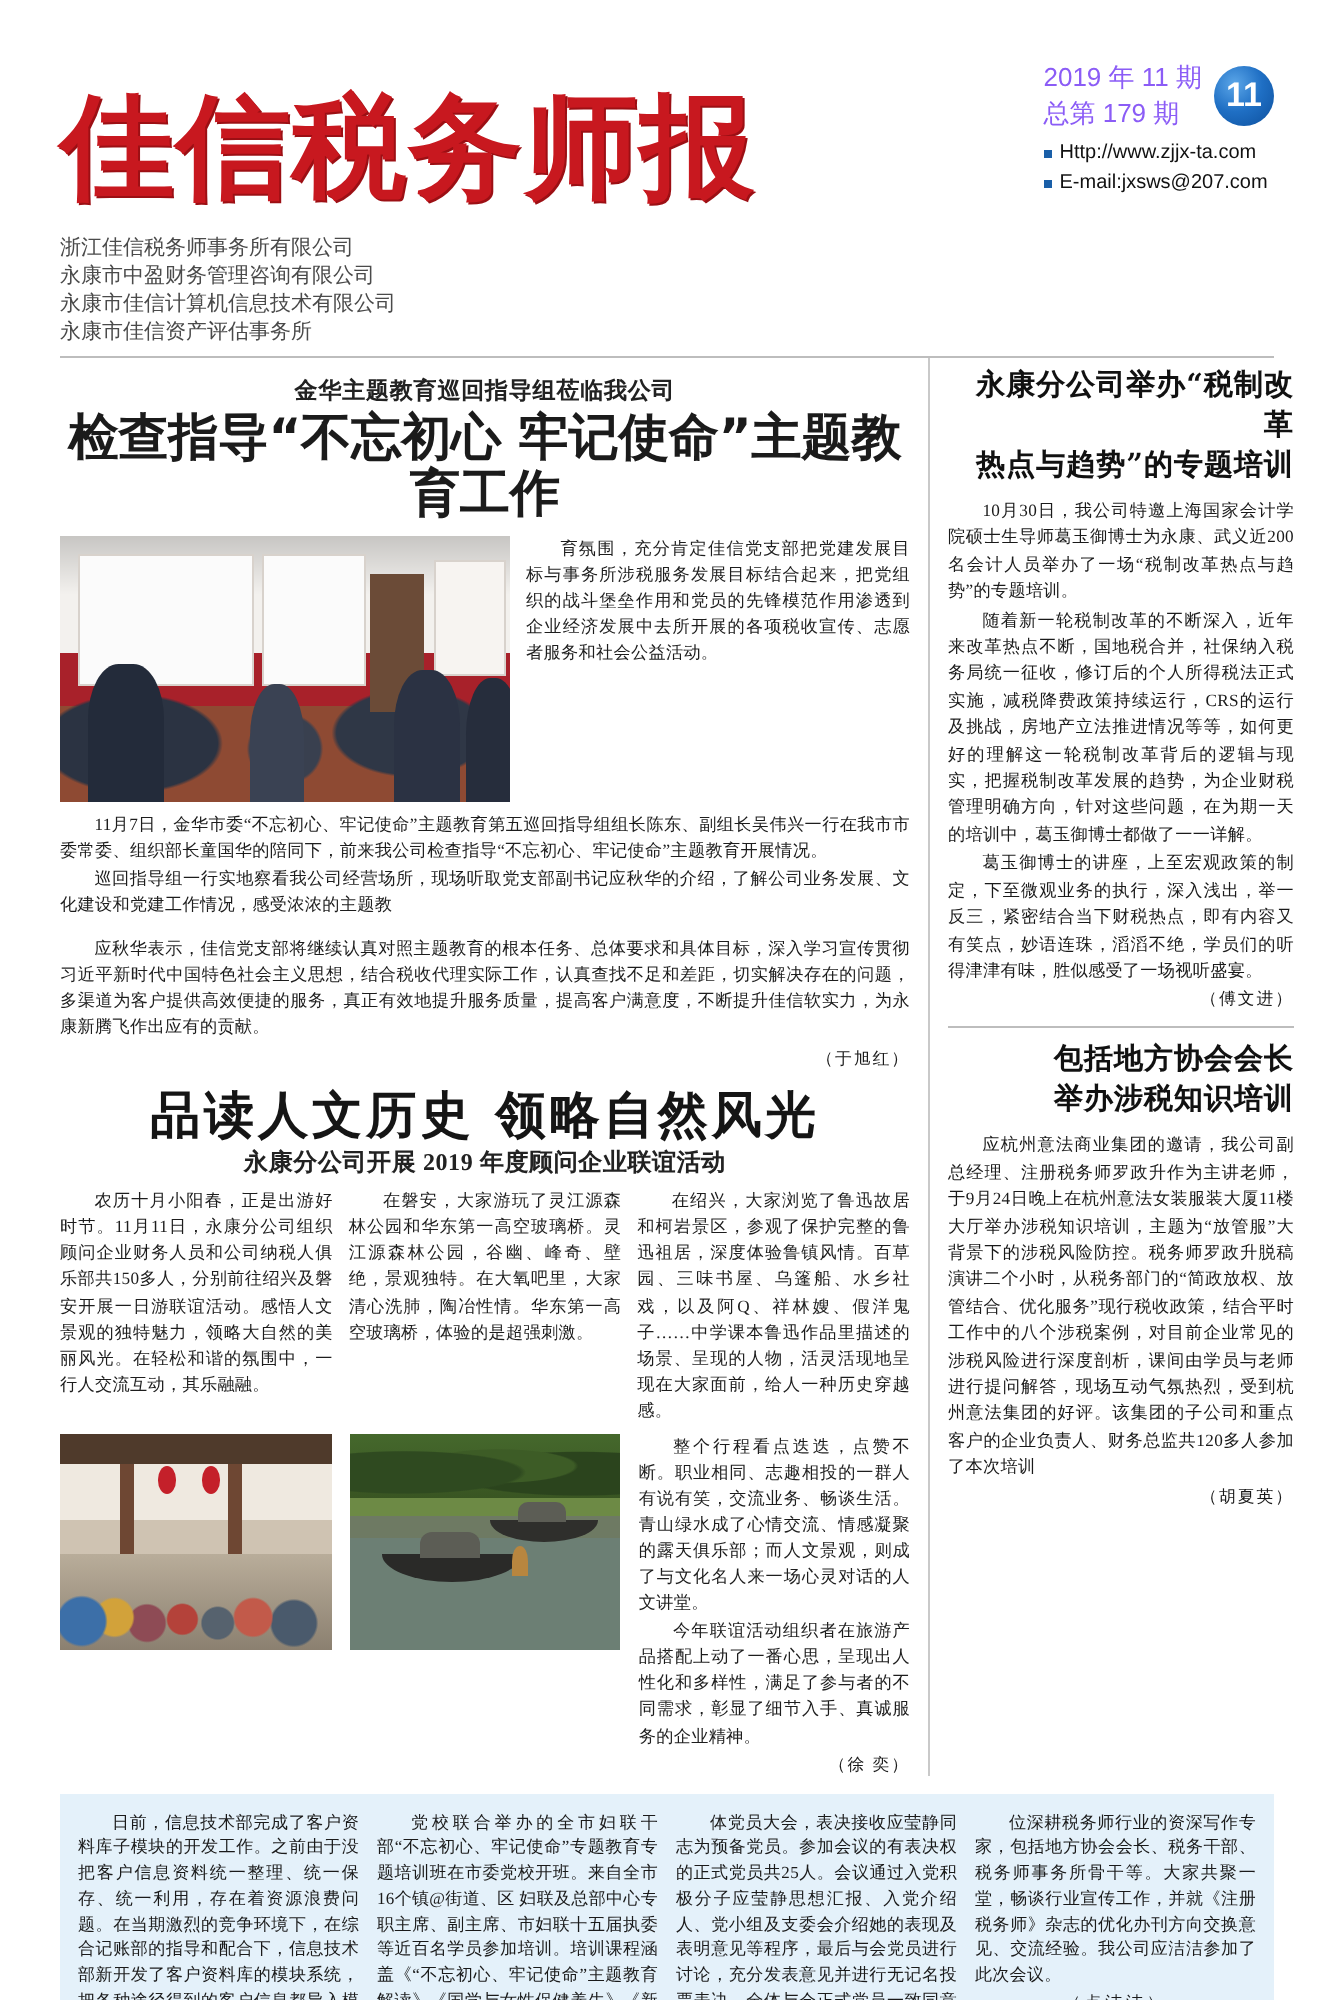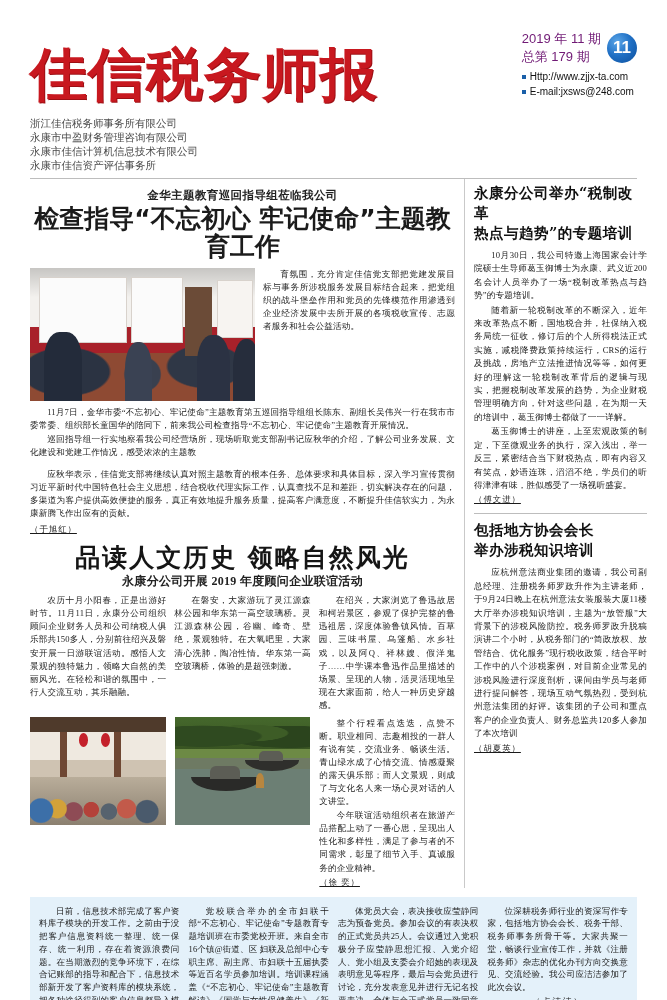--- a/index.html
+++ b/index.html
@@ -14,21 +14,21 @@
     font-weight:bold;
     font-size:57px;
     line-height:0.95;
     letter-spacing:1px;
     color:#c8181f;
     white-space:nowrap;
     text-shadow:1px 1px 0 #9c0f14;
   }
   .masthead-right{text-align:left;padding-bottom:2px;}
   .issue-row{display:flex;align-items:center;gap:6px;}
-  .issue-lines{font-size:13px;line-height:1.35;color:#701a75;font-family:"Liberation Sans",sans-serif;white-space:nowrap;}
+  .issue-lines{font-size:13px;line-height:1.35;color:#8b5cf6;font-family:"Liberation Sans",sans-serif;white-space:nowrap;}
   .issue-badge{
     width:30px;height:30px;border-radius:50%;
     background:radial-gradient(circle at 34% 30%, #5ba6e8 0%, #1f6fc4 48%, #0d4f9c 100%);
     color:#fff;font-family:"Liberation Sans",sans-serif;font-weight:bold;font-size:17px;
     display:flex;align-items:center;justify-content:center;flex:0 0 auto;
   }
   .contact{margin-top:5px;font-family:"Liberation Sans",sans-serif;font-size:10px;line-height:1.45;color:#111;}
   .contact div{display:flex;align-items:center;gap:4px;white-space:nowrap;}
   .bullet-sq{width:4px;height:4px;background:#1a5fa8;display:inline-block;flex:0 0 auto;}
 
@@ -60,31 +60,31 @@
   
   .a1-top{display:flex;gap:8px;}
   .photo{background:#cfd6dc;background-size:cover;background-position:center;position:relative;overflow:hidden;}
   .a1-photo{width:225px;height:133px;flex:0 0 225px;}
   .a1-col{flex:1;}
   .a1-bottom{display:flex;gap:8px;margin-top:5px;flex-direction:column;}
   .a1-bottom>div{flex:1;}
 
   .txt{font-size:8.6px;line-height:1.52;text-align:justify;color:#1d1d1d;letter-spacing:.15px;}
   .txt p{margin:0 0 1px;text-indent:2em;}
-  .sig{text-align:left;font-size:8.4px;margin-top:2px;letter-spacing:1px;text-decoration:underline;}
+  .sig{text-align:right;font-size:8.4px;margin-top:2px;letter-spacing:1px;}
 
   
   .a2-cols{display:flex;gap:8px;}
   .a2-cols>div{flex:1;}
   .a2-photos{display:flex;gap:9px;margin-top:4px;}
   .a2-photo{height:108px;flex:1;}
 
   
   .rhead{
-    text-align:left;font-family:"DejaVu Serif",serif;font-weight:bold;font-size:14.5px;
+    text-align:right;font-family:"DejaVu Serif",serif;font-weight:bold;font-size:14.5px;
     line-height:1.38;color:#111;margin:4px 0 6px;letter-spacing:.5px;
   }
   .rtxt{font-size:8.6px;line-height:1.56;text-align:justify;letter-spacing:.15px;}
   .rtxt p{margin:0 0 1px;text-indent:2em;}
   .r-divider{border-top:1px solid #bdbdbd;margin:8px 0 6px;}
 
   
   .blue-panel{
     margin:9px 30px 0 30px;background:#e4f1fa;
     padding:8px 9px 10px 9px;box-sizing:border-box;
@@ -185,21 +185,21 @@
           </div>
           <div class="issue-badge">11</div>
         </div>
         <div class="contact">
           <div>
               <span class="bullet-sq"></span>
               <span>Http://www.zjjx-ta.com</span>
             </div>
           <div>
               <span class="bullet-sq"></span>
-              <span>E-mail:jxsws@248.com</span>
+              <span>E-mail:jxsws@207.com</span>
             </div>
         </div>
       </div>
     </div>
   </div>
 
   <div class="sub-bar">
     <span>浙江佳信税务师事务所有限公司</span>
     <span>永康市中盈财务管理咨询有限公司</span>
     <span>永康市佳信计算机信息技术有限公司</span>

